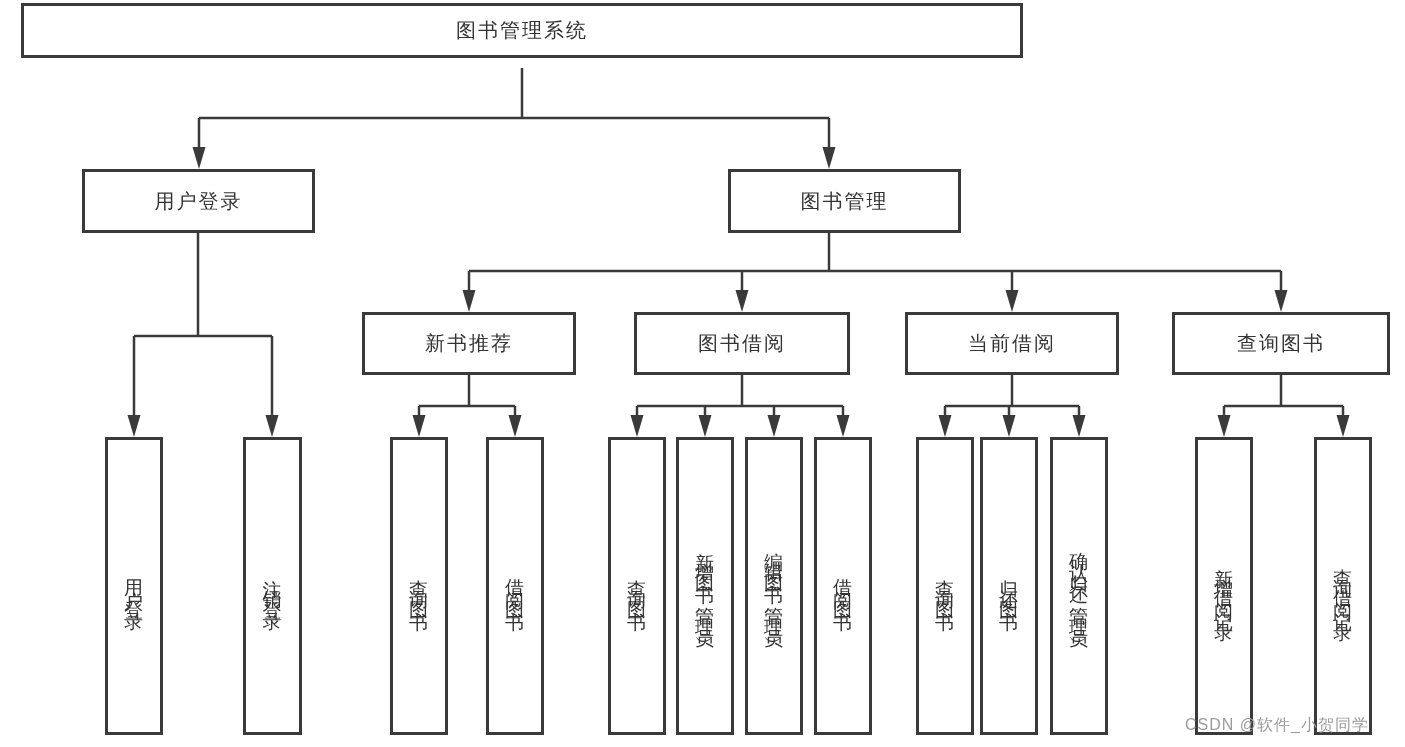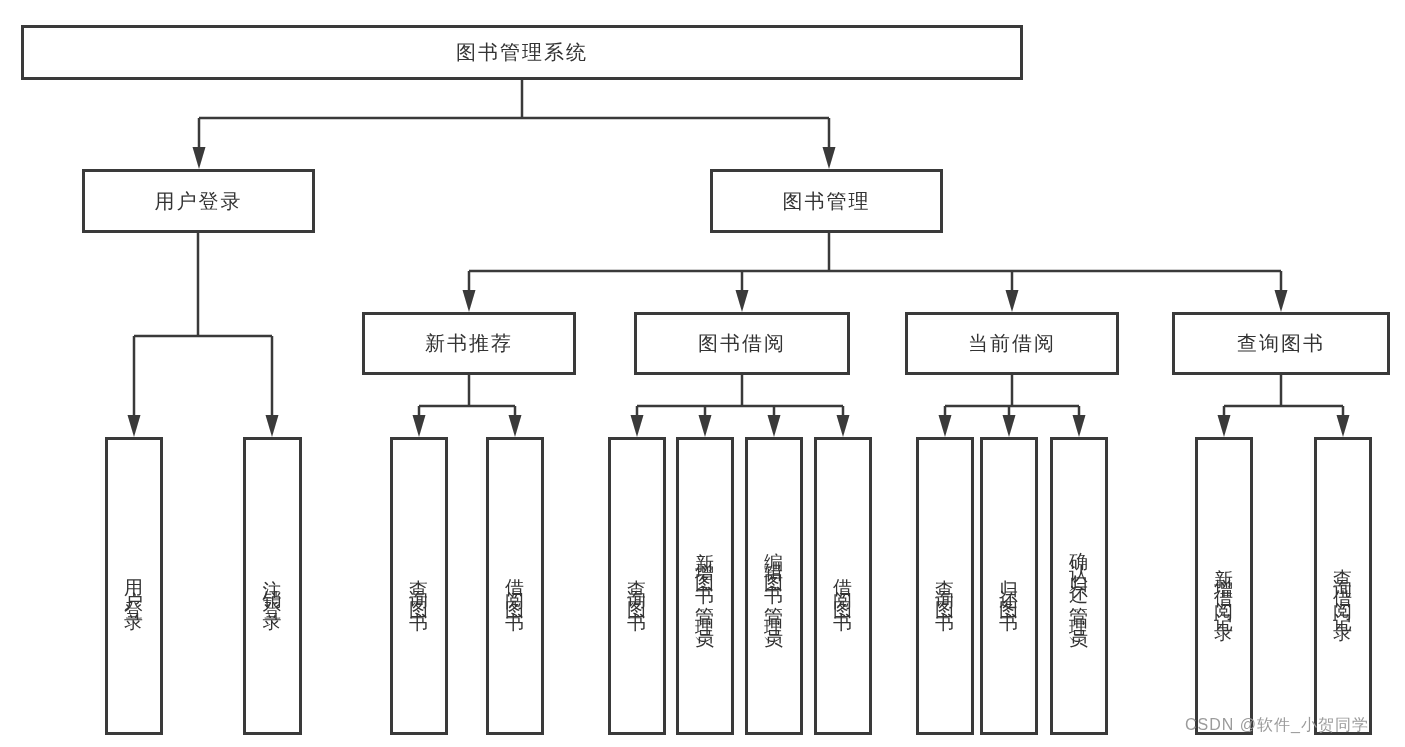--- a/index.html
+++ b/index.html
@@ -75,28 +75,28 @@
       <polygon points="698.5,415 711.5,415 705,437" fill="#3a3a3a"></polygon>
       <polygon points="767.5,415 780.5,415 774,437" fill="#3a3a3a"></polygon>
       <polygon points="836.5,415 849.5,415 843,437" fill="#3a3a3a"></polygon>
       <polygon points="938.5,415 951.5,415 945,437" fill="#3a3a3a"></polygon>
       <polygon points="1002.5,415 1015.5,415 1009,437" fill="#3a3a3a"></polygon>
       <polygon points="1072.5,415 1085.5,415 1079,437" fill="#3a3a3a"></polygon>
       <polygon points="1217.5,415 1230.5,415 1224,437" fill="#3a3a3a"></polygon>
       <polygon points="1336.5,415 1349.5,415 1343,437" fill="#3a3a3a"></polygon>
     </svg>
 
-  <div class="node node-h" style="left:21px; top:25px; width:1002px; height:55px;">
+  <div class="node node-h" style="left:21px; top:3px; width:1002px; height:55px;">
     <span>图书管理系统</span>
   </div>
 
   <div class="node node-h" style="left:82px; top:169px; width:233px; height:64px;">
     <span>用户登录</span>
   </div>
-  <div class="node node-h" style="left:710px; top:169px; width:233px; height:64px;">
+  <div class="node node-h" style="left:728px; top:169px; width:233px; height:64px;">
     <span>图书管理</span>
   </div>
 
   <div class="node node-h" style="left:634px; top:312px; width:216px; height:63px;">
     <span>图书借阅</span>
   </div>
   <div class="node node-h" style="left:362px; top:312px; width:214px; height:63px;">
     <span>新书推荐</span>
   </div>
   <div class="node node-h" style="left:905px; top:312px; width:214px; height:63px;justify-content:center;">

